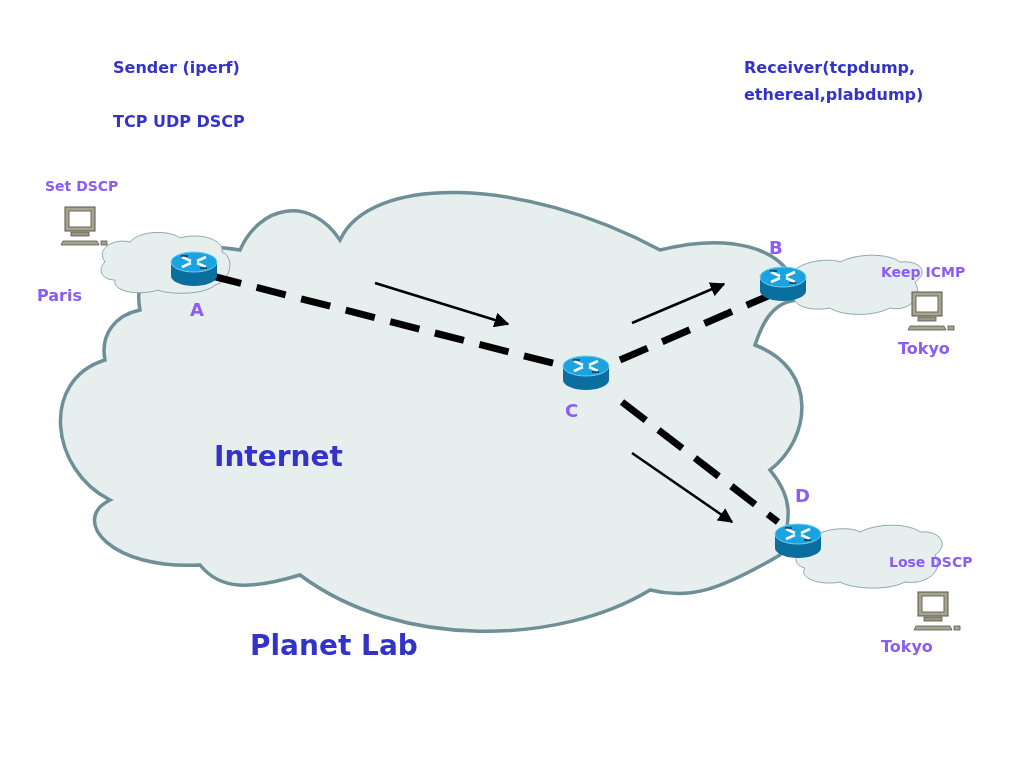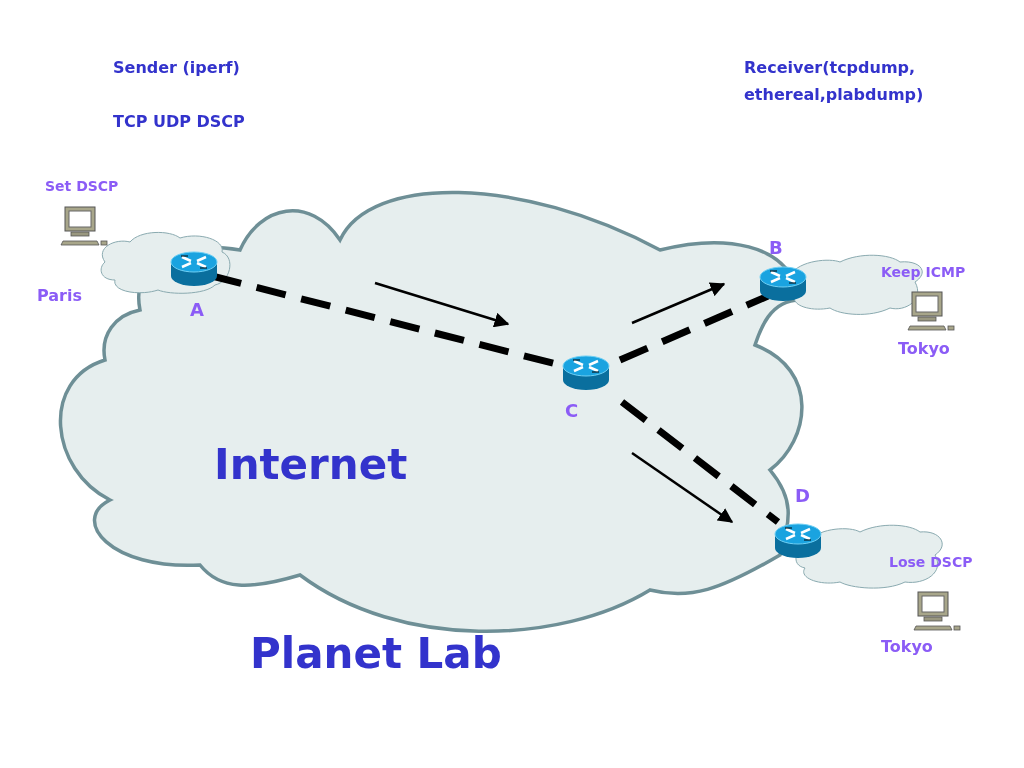--- a/index.html
+++ b/index.html
@@ -4,21 +4,21 @@
 <style>
   html, body { margin:0; padding:0; background:#ffffff; }
   body { width:1024px; height:768px; position:relative; overflow:hidden; font-family:"DejaVu Sans", sans-serif; }
   svg#diagram { position:absolute; left:0; top:0; }
   .lbl { position:absolute; font-weight:bold; white-space:nowrap; line-height:1.15; }
   .blue { color:#3333cc; }
   .blk { color:#8b5cf6; }
   .t20 { font-size:16px; }
   .t18 { font-size:18px; }
   .t14 { font-size:14px; }
-  .t32 { font-size:42px; }
+  .t32 { font-size:28px; }
 </style>
 </head>
 <body>
 
 <svg id="diagram" width="1024" height="768" viewBox="0 0 1024 768">
   <defs>
     <marker id="ah" viewBox="0 0 10 10" refX="9" refY="5" markerWidth="6" markerHeight="6" orient="auto">
       <path d="M0,0 L10,5 L0,10 z" fill="#000"></path>
     </marker>
     <g id="router">

